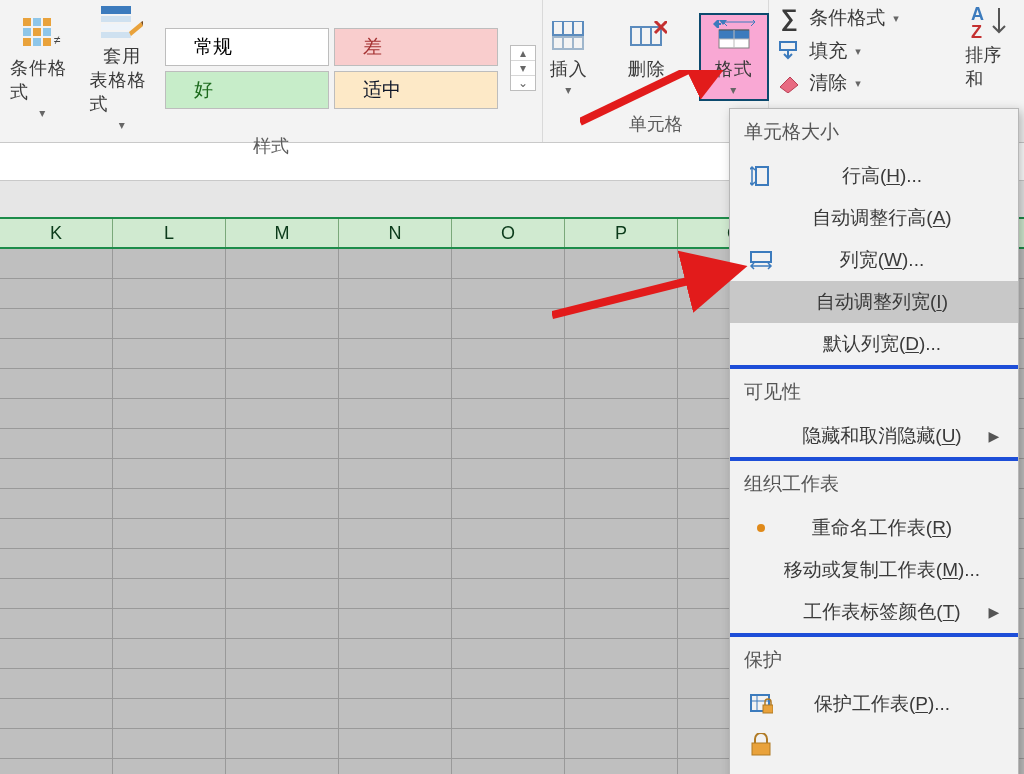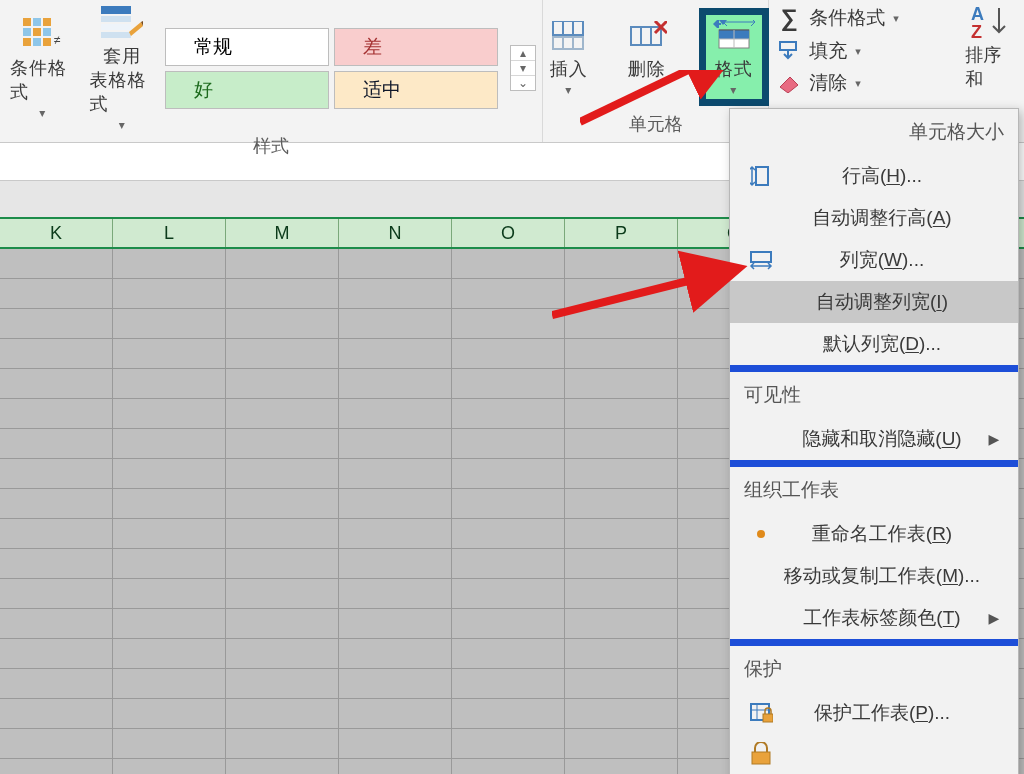--- a/index.html
+++ b/index.html
@@ -52,22 +52,22 @@
     font-size: 18px;
     letter-spacing: 1px;
   }
   .big-btn .icon-holder {
     width: 44px; height: 38px;
     display: flex; align-items: center; justify-content: center;
     margin-bottom: 2px;
   }
   .big-btn .dd-caret { font-size: 12px; color: #666; margin-top: 2px; }
   .big-btn.format-active {
-    background: #86efac;
-    border: 7px solid #0c4a6e;
+    background: #f9a8d4;
+    border: 2px solid #0c4a6e;
     min-width: 70px;
   }
 
   .styles-grid {
     display: grid;
     grid-template-columns: 164px 164px;
     grid-auto-rows: 38px;
     gap: 5px;
     margin-right: 6px;
   }
@@ -177,24 +177,24 @@
     width: 290px;
     background: #f2f2f2;
     border: 1px solid #b7b7b7;
     box-shadow: 3px 3px 10px rgba(0,0,0,.25);
     z-index: 50;
     font-size: 19px;
   }
   .menu .section-title {
     padding: 10px 14px;
     color: #555;
-    border-top: 7px solid #1d4ed8;
+    border-top: 4px solid #1d4ed8;
     font-size: 19px;
   }
-  .menu .section-title:first-child { border-top: none; text-align: right; }
+  .menu .section-title:first-child { border-top: none; }
   .menu .item {
     display: flex;
     align-items: center;
     padding: 8px 14px 8px 12px;
     cursor: pointer;
     position: relative;
     text-align: center;
   }
   .menu .item .icon-col {
     width: 38px;

